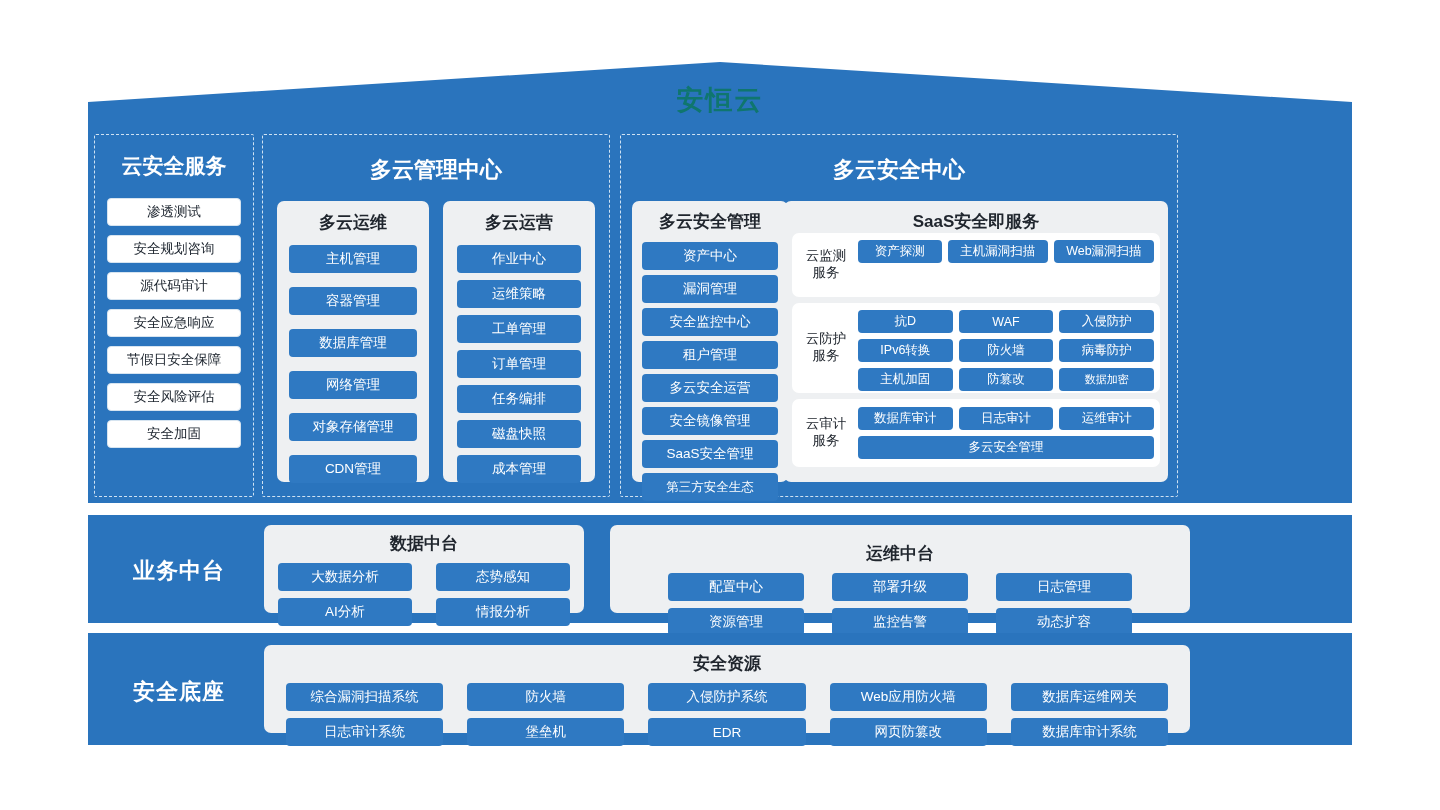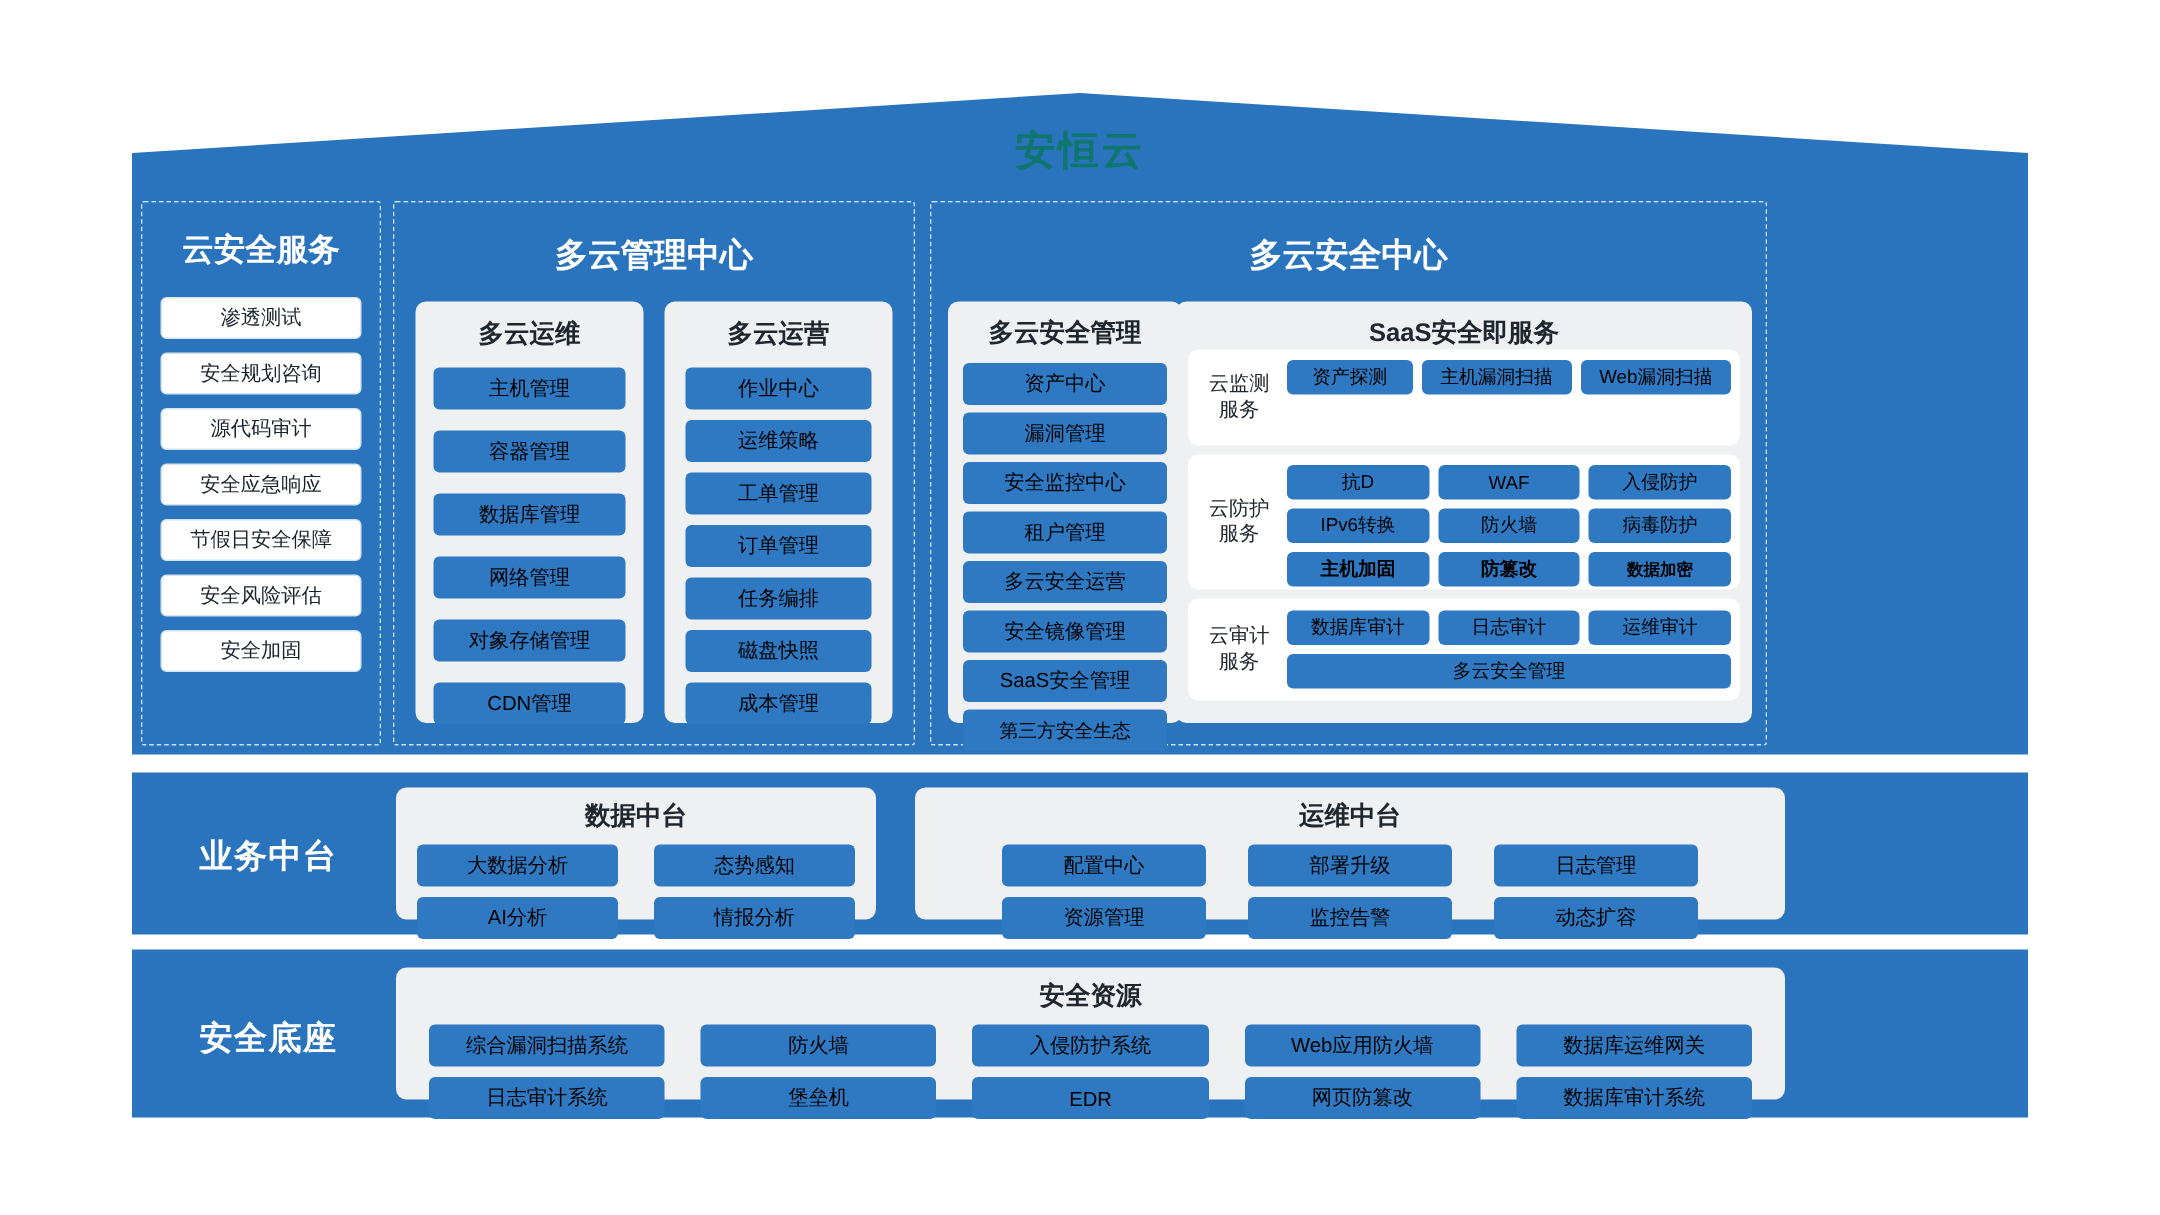--- a/index.html
+++ b/index.html
@@ -76,21 +76,21 @@
     align-items: center;
     justify-content: center;
     height: 28px;
     margin-bottom: 9px;
   }
 
   
   .bpill {
     background: #2f79c2;
     border-radius: 4px;
-    color: #000000;
+    color: #ffffff;
     font-size: 13.5px;
     display: flex;
     align-items: center;
     justify-content: center;
     height: 28px;
   }
 
   
   .panel {
     background: #eef0f2;
@@ -215,21 +215,21 @@
           <div style="display:flex; gap:6px;">
             <div class="bpill" style="flex:1; height:23px; font-size:12.5px;">抗D</div>
             <div class="bpill" style="flex:1; height:23px; font-size:12.5px;">WAF</div>
             <div class="bpill" style="flex:1; height:23px; font-size:12.5px;">入侵防护</div>
           </div>
           <div style="display:flex; gap:6px;">
             <div class="bpill" style="flex:1; height:23px; font-size:12.5px;">IPv6转换</div>
             <div class="bpill" style="flex:1; height:23px; font-size:12.5px;">防火墙</div>
             <div class="bpill" style="flex:1; height:23px; font-size:12.5px;">病毒防护</div>
           </div>
-          <div style="display:flex; gap:6px;font-weight:bold;">
+          <div style="display:flex; gap:6px;">
             <div class="bpill" style="flex:1; height:23px; font-size:12.5px;">主机加固</div>
             <div class="bpill" style="flex:1; height:23px; font-size:12.5px;">防篡改</div>
             <div class="bpill" style="flex:1; height:23px; font-size:11px;">数据加密</div>
           </div>
         </div>
       </div>
 
       <div class="panel-white" style="left:8px; top:198px; width:368px; height:68px;">
         <div class="row-label" style="position:absolute; left:6px; top:16px; width:56px;">
           <div>云审计</div>
@@ -260,21 +260,21 @@
         <div class="bpill" style="flex:1;">态势感知</div>
       </div>
       <div style="display:flex; gap:24px;">
         <div class="bpill" style="flex:1;">AI分析</div>
         <div class="bpill" style="flex:1;">情报分析</div>
       </div>
     </div>
   </div>
 
   <div class="panel" style="left:610px; top:525px; width:580px; height:88px;">
-    <div class="panel-title" style="padding-top:7px;">运维中台</div>
+    <div class="panel-title" style="padding-top:17px;">运维中台</div>
     <div style="padding:8px 58px 0 58px; display:flex; flex-direction:column; gap:7px;">
       <div style="display:flex; gap:28px;">
         <div class="bpill" style="flex:1;">配置中心</div>
         <div class="bpill" style="flex:1;">部署升级</div>
         <div class="bpill" style="flex:1;">日志管理</div>
       </div>
       <div style="display:flex; gap:28px;">
         <div class="bpill" style="flex:1;">资源管理</div>
         <div class="bpill" style="flex:1;">监控告警</div>
         <div class="bpill" style="flex:1;">动态扩容</div>

